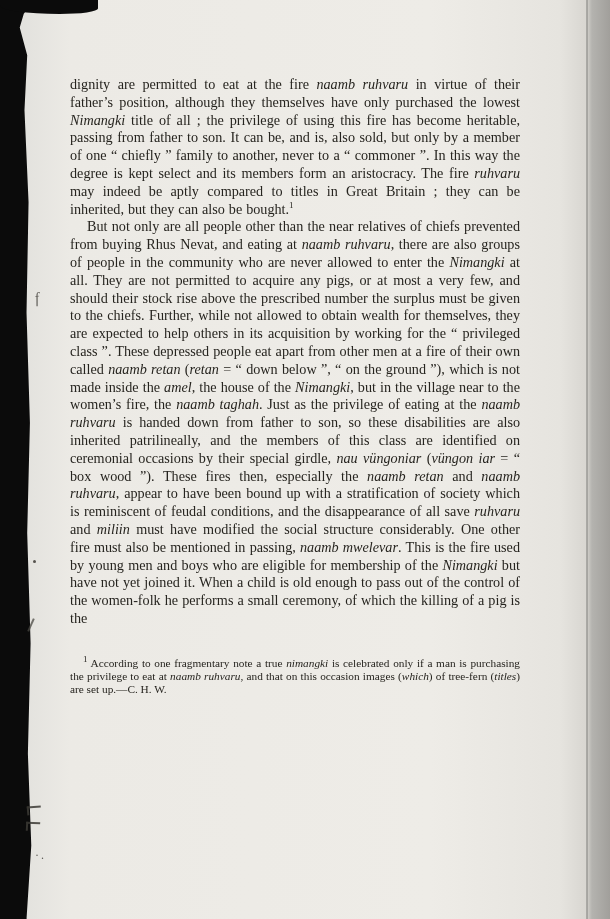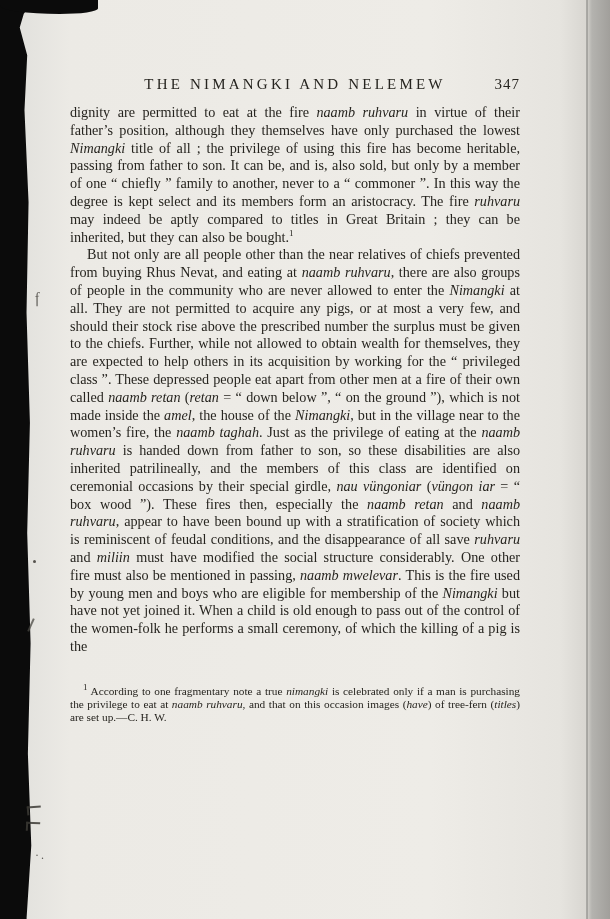--- a/index.html
+++ b/index.html
@@ -64,24 +64,20 @@
   <div class="right-edge"></div>
   <div class="right-edge-line"></div>
   <div class="mark mark-f">f</div>
   <div class="mark mark-dot1"></div>
   <div class="mark mark-slash"></div>
   <div class="mark mark-bracket1"></div>
   <div class="mark mark-bracket2"></div>
   <div class="mark mark-dots2">·.</div>
 
   <div class="content">
-    <div class="page-header">
-      <span>THE NIMANGKI AND NELEMEW</span>
-      <span class="page-number">347</span>
-    </div>
     <div class="body-text">
         <p class="para">dignity are permitted to eat at the fire <i>naamb ruhvaru</i> in virtue of their father’s position, although they themselves have only purchased the lowest <i>Nimangki</i> title of all ; the privilege of using this fire has become heritable, passing from father to son. It can be, and is, also sold, but only by a member of one “ chiefly ” family to another, never to a “ commoner ”. In this way the degree is kept select and its members form an aristocracy. The fire <i>ruhvaru</i> may indeed be aptly compared to titles in Great Britain ; they can be inherited, but they can also be bought.<sup>1</sup></p>
         <p class="para indent">But not only are all people other than the near relatives of chiefs prevented from buying Rhus Nevat, and eating at <i>naamb ruhvaru</i>, there are also groups of people in the community who are never allowed to enter the <i>Nimangki</i> at all. They are not permitted to acquire any pigs, or at most a very few, and should their stock rise above the prescribed number the surplus must be given to the chiefs. Further, while not allowed to obtain wealth for themselves, they are expected to help others in its acquisition by working for the “ privileged class ”. These depressed people eat apart from other men at a fire of their own called <i>naamb retan</i> (<i>retan</i> = “ down below ”, “ on the ground ”), which is not made inside the <i>amel</i>, the house of the <i>Nimangki</i>, but in the village near to the women’s fire, the <i>naamb taghah</i>. Just as the privilege of eating at the <i>naamb ruhvaru</i> is handed down from father to son, so these disabilities are also inherited patrilineally, and the members of this class are identified on ceremonial occasions by their special girdle, <i>nau vüngoniar</i> (<i>vüngon iar</i> = “ box wood ”). These fires then, especially the <i>naamb retan</i> and <i>naamb ruhvaru</i>, appear to have been bound up with a stratification of society which is reminiscent of feudal conditions, and the disappearance of all save <i>ruhvaru</i> and <i>miliin</i> must have modified the social structure considerably. One other fire must also be mentioned in passing, <i>naamb mwelevar</i>. This is the fire used by young men and boys who are eligible for membership of the <i>Nimangki</i> but have not yet joined it. When a child is old enough to pass out of the control of the women-folk he performs a small ceremony, of which the killing of a pig is the</p>
       </div>
-    <p class="footnote"><sup>1</sup> According to one fragmentary note a true <i>nimangki</i> is celebrated only if a man is purchasing the privilege to eat at <i>naamb ruhvaru</i>, and that on this occasion images (<i>have</i>) of tree-fern (<i>titles</i>) are set up.—C. H. W.</p>
+    <p class="footnote"><sup>1</sup> According to one fragmentary note a true <i>nimangki</i> is celebrated only if a man is purchasing the privilege to eat at <i>naamb ruhvaru</i>, and that on this occasion images (<i>which</i>) of tree-fern (<i>titles</i>) are set up.—C. H. W.</p>
   </div>
 
 </div>
 
 </body></html>

